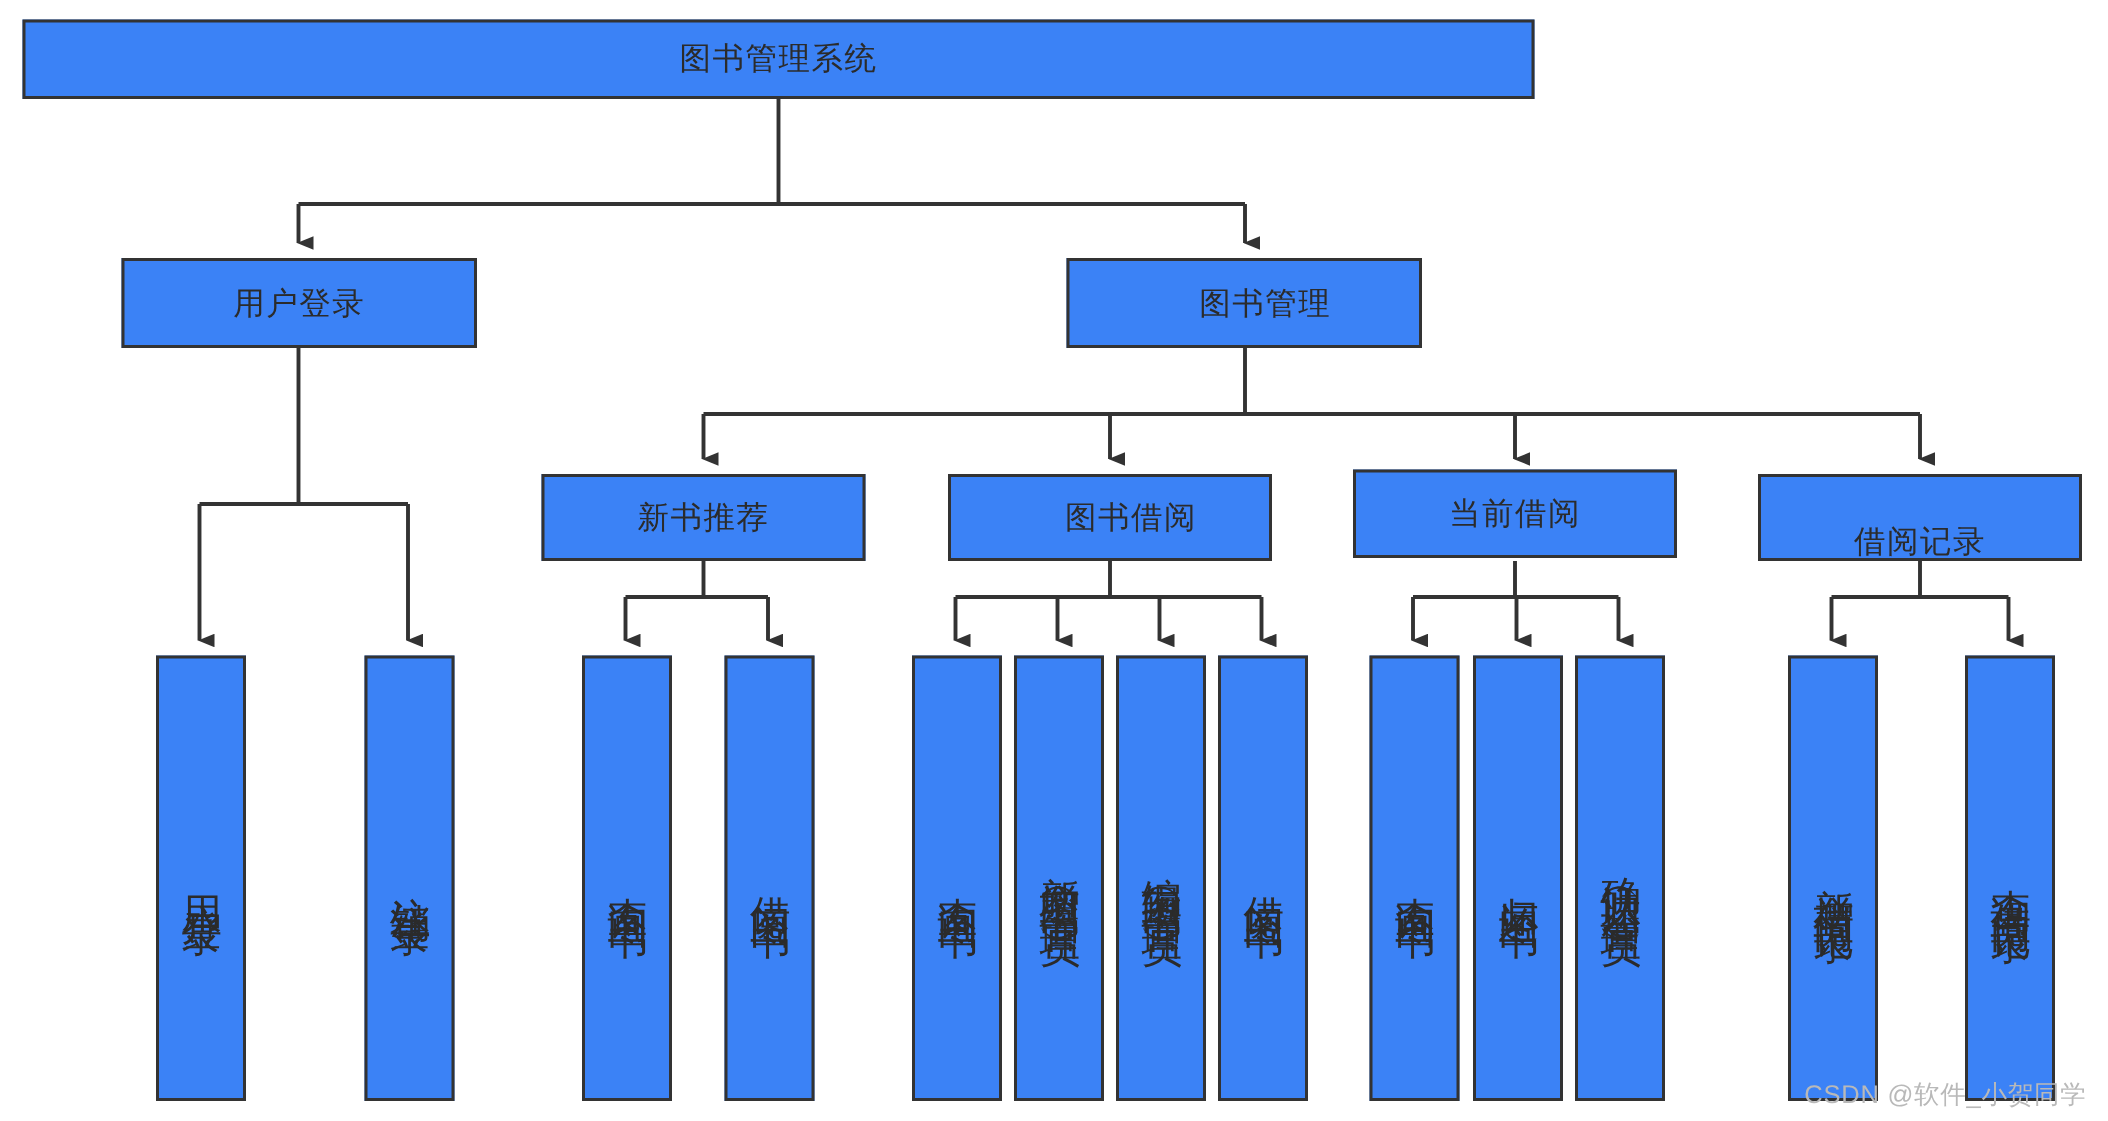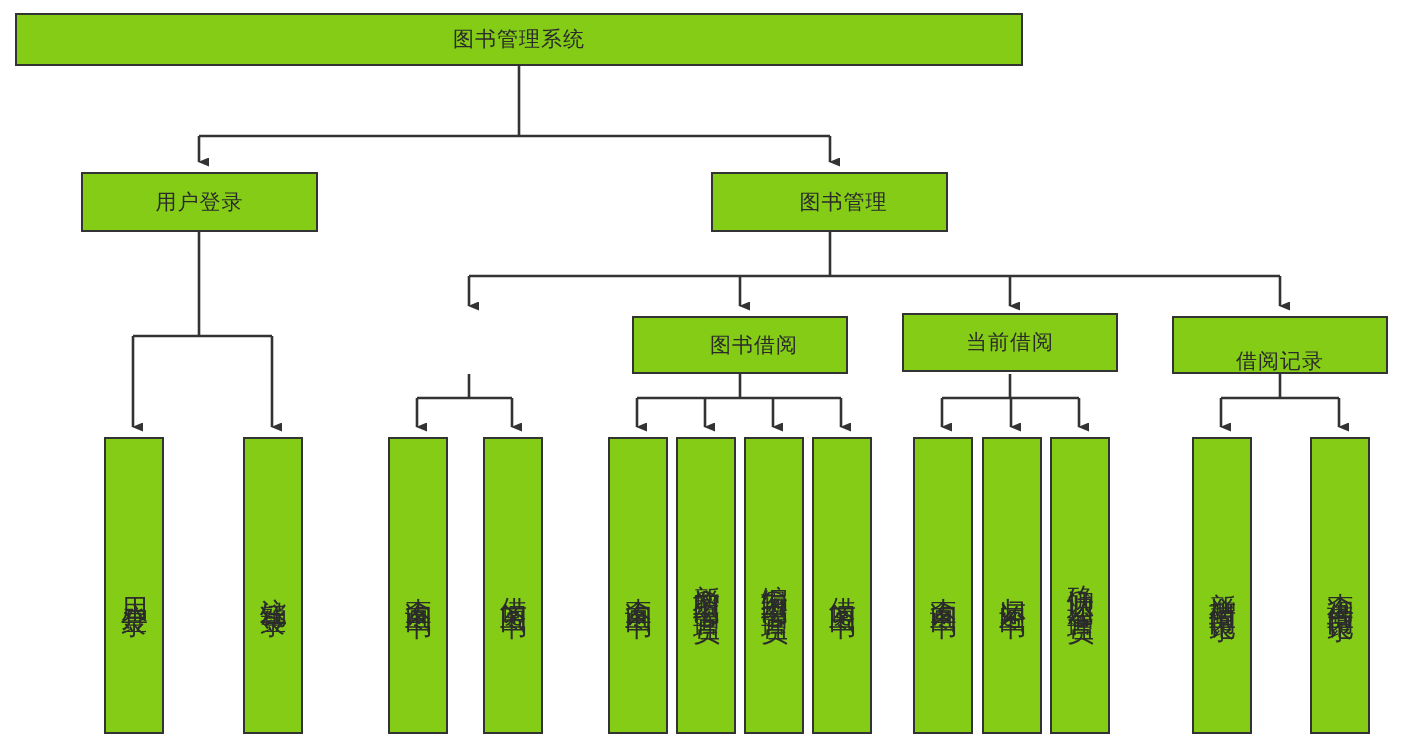--- a/index.html
+++ b/index.html
@@ -21,27 +21,26 @@
     position: absolute;
     left: 0;
     top: 0;
     width: 1405px;
     height: 747px;
     pointer-events: none;
   }
   .node {
     position: absolute;
     box-sizing: border-box;
-    background: #84cc16;
+    background: #3b82f6;
     border: 2px solid #333333;
     display: flex;
     align-items: center;
     justify-content: center;
     color: #2b2b2b;
-    font-family: Liberation Serif, serif;
   }
   .node.h {
     
   }
   .node.h .label {
     font-size: 21px;
     letter-spacing: 1px;
     white-space: nowrap;
     line-height: 1;
   }
@@ -131,20 +130,23 @@
     <span class="label">图书管理系统</span>
   </div>
 
   <div class="node h" style="left:81px; top:172px; width:237px; height:60px;">
     <span class="label">用户登录</span>
   </div>
   <div class="node h" style="left:711px; top:172px; width:237px; height:60px;padding-left:28px;">
     <span class="label">图书管理</span>
   </div>
 
+  <div class="node h" style="left:361px; top:316px; width:216px; height:58px;">
+    <span class="label">新书推荐</span>
+  </div>
   <div class="node h" style="left:632px; top:316px; width:216px; height:58px;padding-left:28px;">
     <span class="label">图书借阅</span>
   </div>
   <div class="node h" style="left:902px; top:313px; width:216px; height:59px;">
     <span class="label">当前借阅</span>
   </div>
   <div class="node h" style="left:1172px; top:316px; width:216px; height:58px;align-items:flex-end;">
     <span class="label">借阅记录</span>
   </div>
 
@@ -185,14 +187,15 @@
     <span class="label">确认归还（管理员）</span>
   </div>
 
   <div class="node v" style="left:1192px; top:437px; width:60px; height:297px;">
     <span class="label">新增借阅记录</span>
   </div>
   <div class="node v" style="left:1310px; top:437px; width:60px; height:297px;">
     <span class="label">查询借阅记录</span>
   </div>
 
+  <div id="watermark">CSDN @软件_小贺同学</div>
 
 </div>
 
 </body></html>

